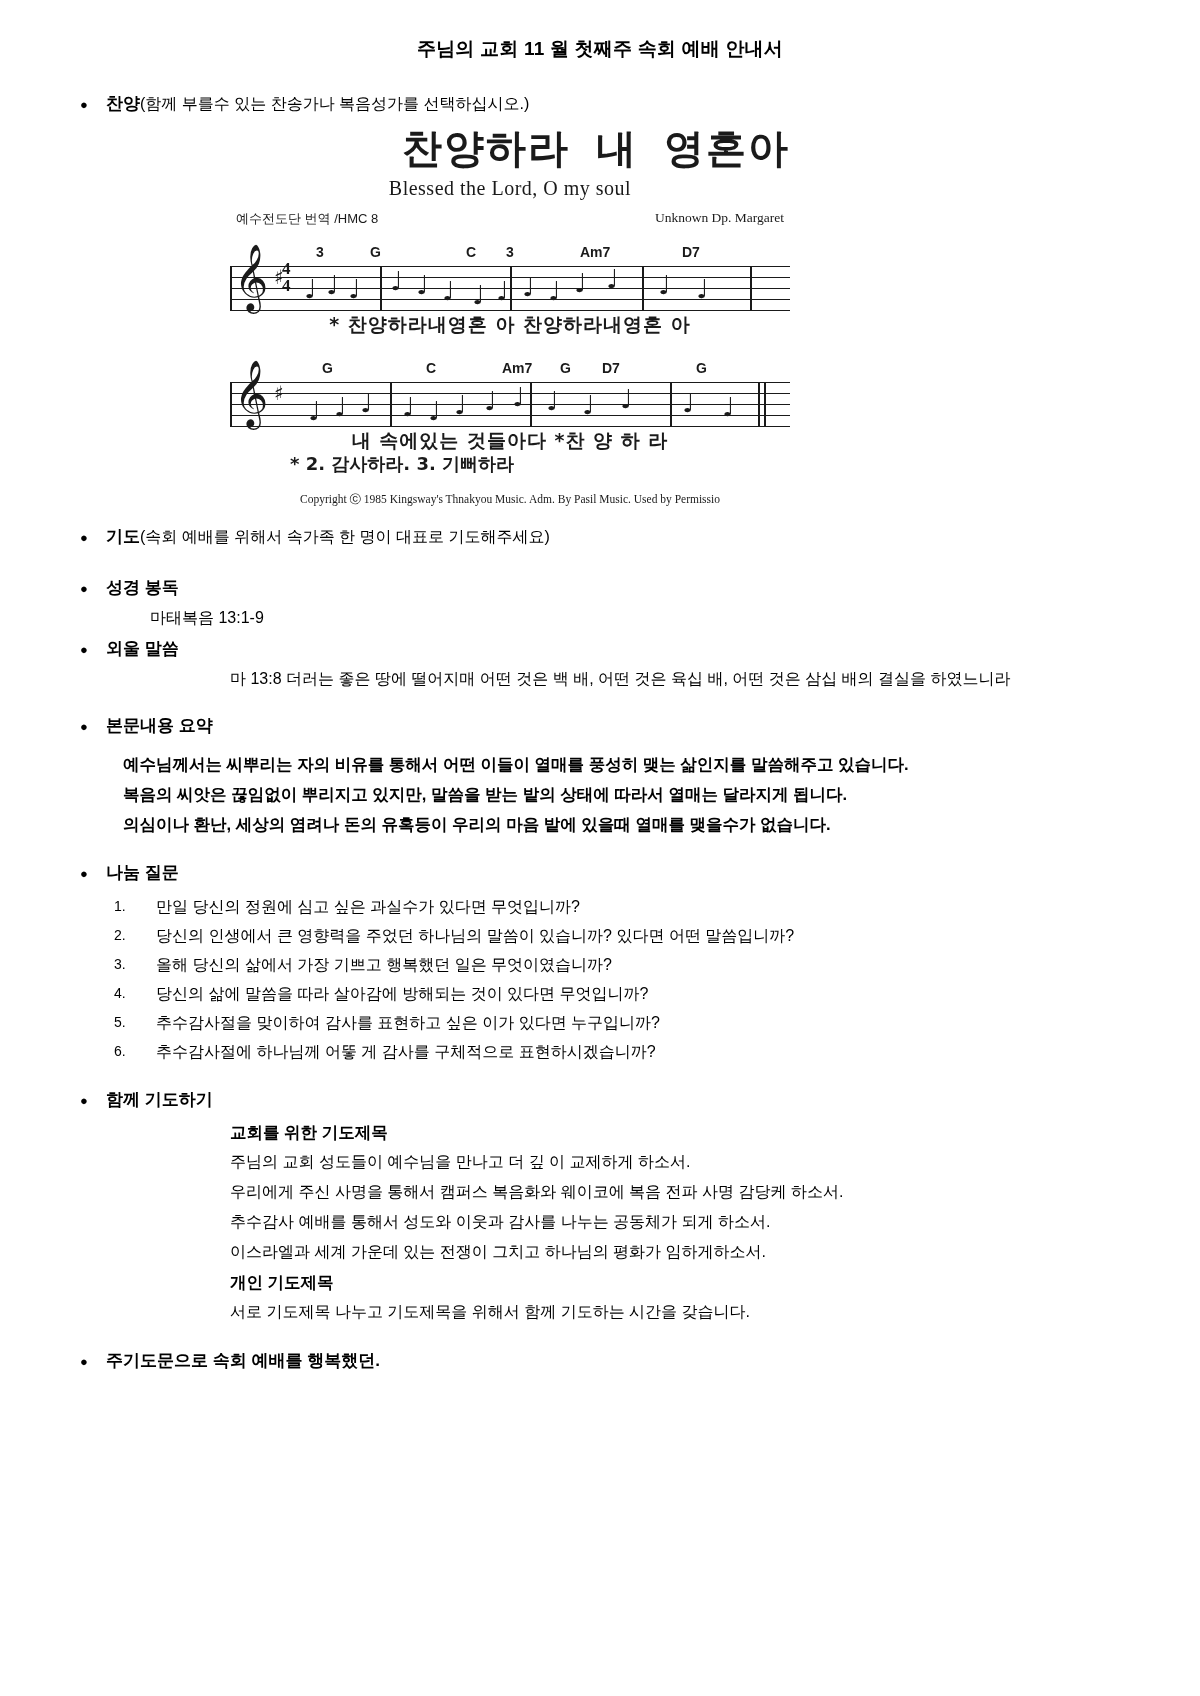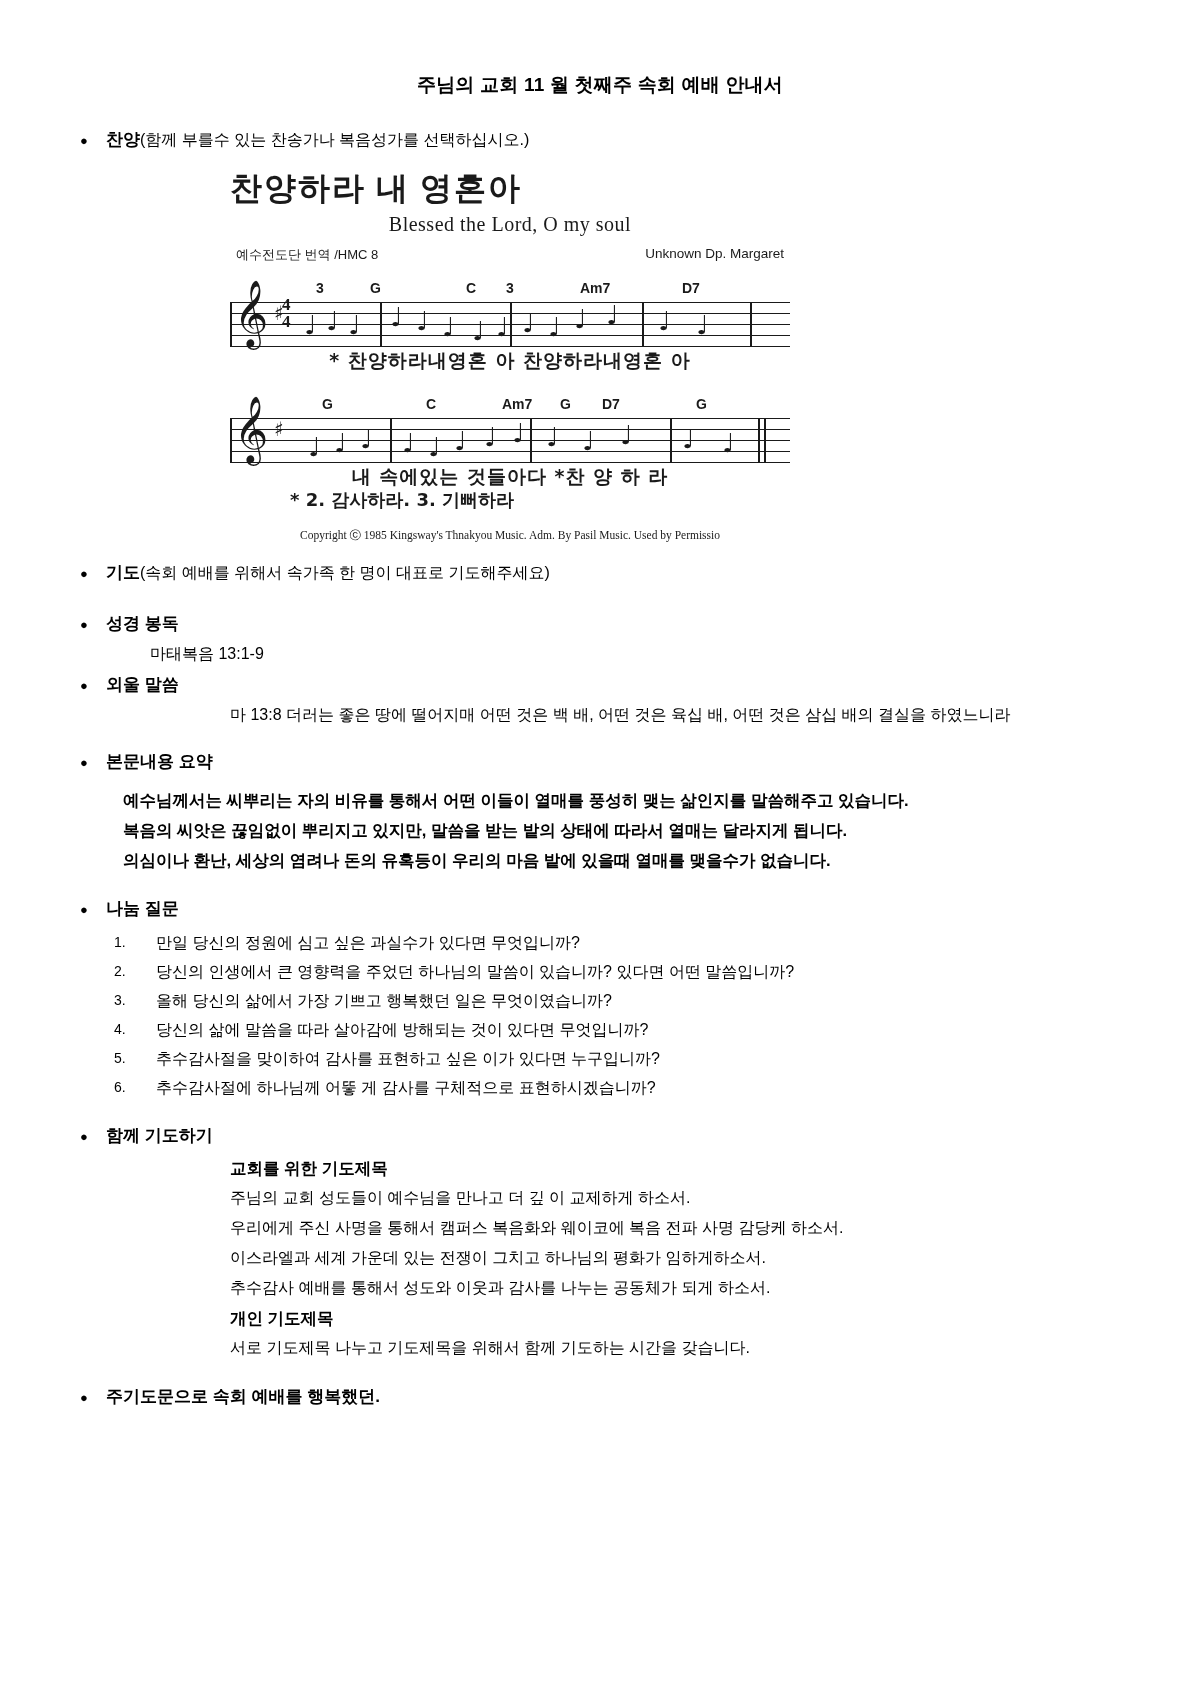--- a/index.html
+++ b/index.html
@@ -12,21 +12,21 @@
     height: 1696px;
     font-family: "Liberation Sans", sans-serif;
     color: #000000;
     position: relative;
   }
   .page {
     width: 1200px;
     height: 1696px;
     position: relative;
     box-sizing: border-box;
-    padding: 60px 80px 40px 80px;
+    padding: 24px 80px 40px 80px;
   }
   .doc-title {
     text-align: center;
     font-size: 19px;
     font-weight: bold;
     letter-spacing: 0.2px;
     margin: 12px 0 30px 0;
   }
   .bullet-row {
     display: flex;
@@ -106,42 +106,42 @@
   .gap-md { height: 22px; }
 
   
   .hymn {
     width: 560px;
     margin: 12px 0 8px 150px;
     position: relative;
     color: #1a1a1a;
   }
   .hymn-title {
-    text-align: left;
-    font-size: 32px;
+    text-align: right;
+    font-size: 40px;
     font-weight: bold;
     letter-spacing: 2px;
     line-height: 46px;
-    font-family: Liberation Serif, serif;
+    font-family: Liberation Mono, monospace;
   }
   .hymn-sub {
     text-align: center;
     font-family: "Liberation Serif", serif;
     font-size: 20px;
     letter-spacing: 0.5px;
     margin-top: 2px;
   }
   .hymn-credits {
     display: flex;
     justify-content: space-between;
     font-size: 13px;
     margin: 10px 6px 8px 6px;
     font-family: "Liberation Sans", sans-serif;
   }
-  .hymn-credits .right { font-size: 13.5px; }
+  .hymn-credits .right { font-size: 13.5px; font-family: Liberation Serif, serif; }
   .staff-wrap {
     position: relative;
     margin-top: 14px;
     height: 92px;
   }
   .staff {
     position: absolute;
     left: 0;
     top: 24px;
     width: 560px;
@@ -392,22 +392,22 @@
 
   <div class="gap-md"></div>
 
   <div class="bullet-row">
     <span class="bullet-dot"></span>
     <span class="bullet-text">함께 기도하기</span>
   </div>
   <div class="pray-head">교회를 위한 기도제목</div>
   <div class="pray-line">주님의 교회 성도들이 예수님을 만나고 더 깊 이 교제하게 하소서.</div>
   <div class="pray-line">우리에게 주신 사명을 통해서 캠퍼스 복음화와 웨이코에 복음 전파 사명 감당케 하소서.</div>
+  <div class="pray-line">추수감사 예배를 통해서 성도와 이웃과 감사를 나누는 공동체가 되게 하소서.</div>
   <div class="pray-line">이스라엘과 세계 가운데 있는 전쟁이 그치고 하나님의 평화가 임하게하소서.</div>
-  <div class="pray-line">추수감사 예배를 통해서 성도와 이웃과 감사를 나누는 공동체가 되게 하소서.</div>
   <div class="pray-head">개인 기도제목</div>
   <div class="pray-line">서로 기도제목 나누고 기도제목을 위해서 함께 기도하는 시간을 갖습니다.</div>
 
   <div class="gap-md"></div>
 
   <div class="bullet-row">
     <span class="bullet-dot"></span>
     <span class="bullet-text">주기도문으로 속회 예배를 행복했던.</span>
   </div>
 

